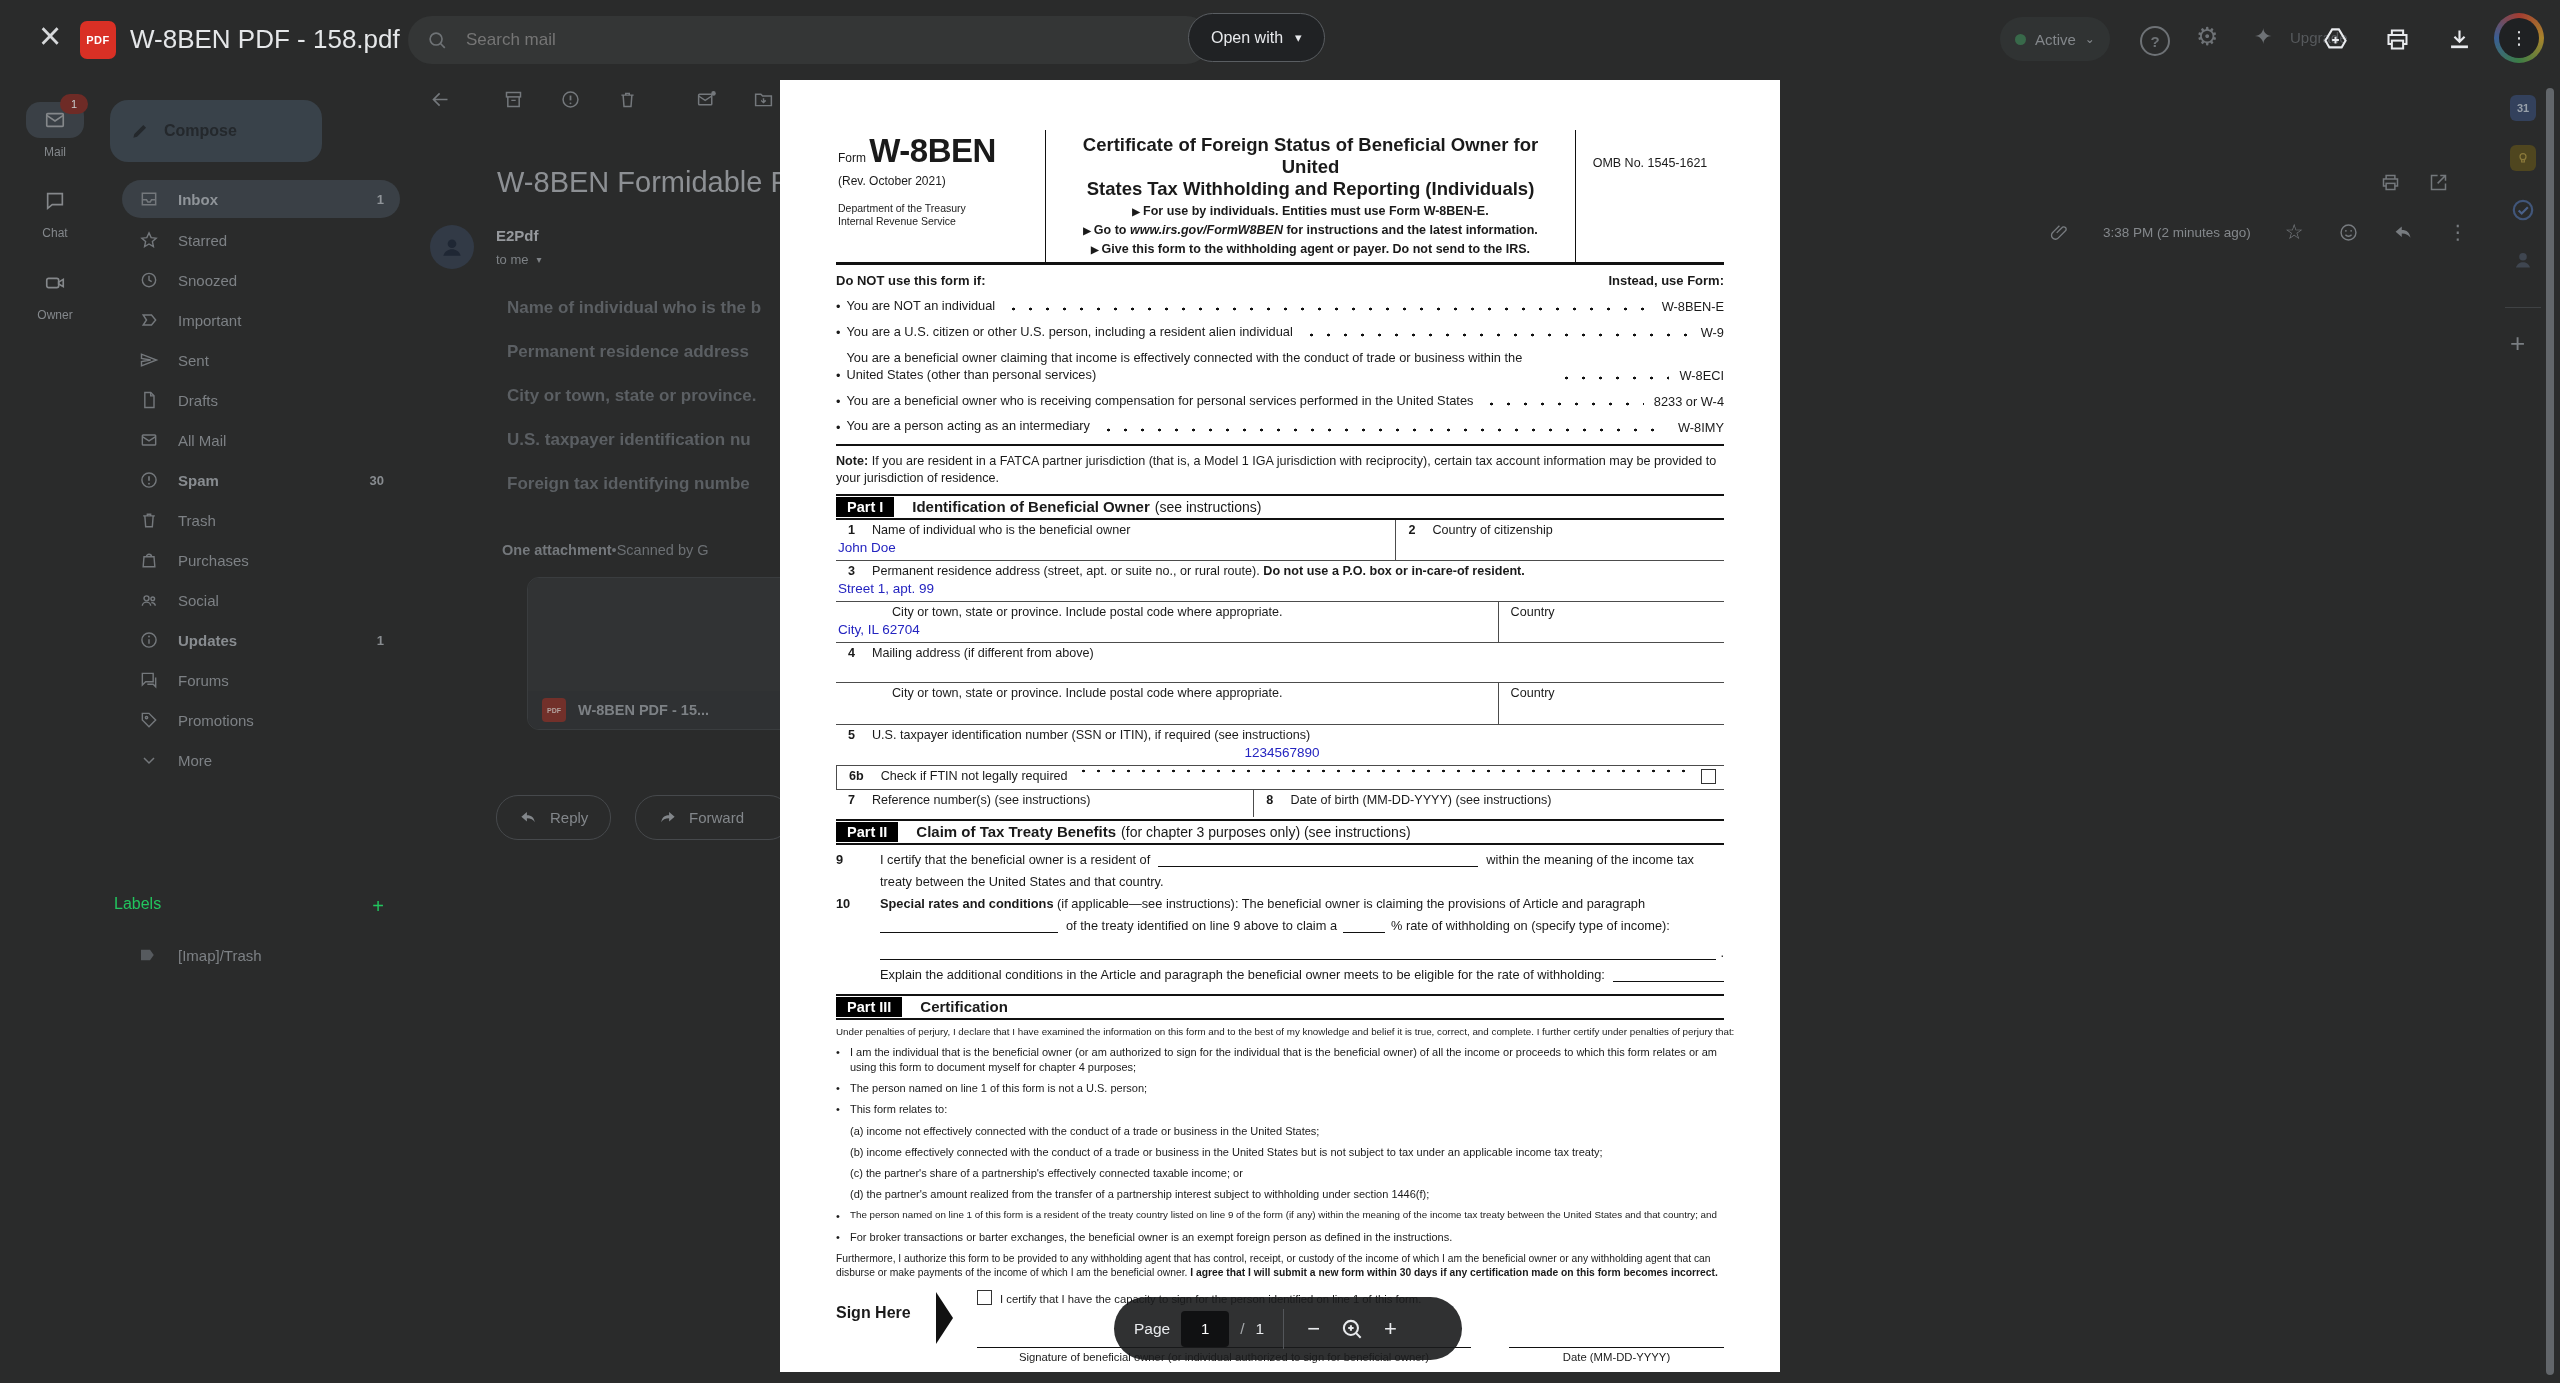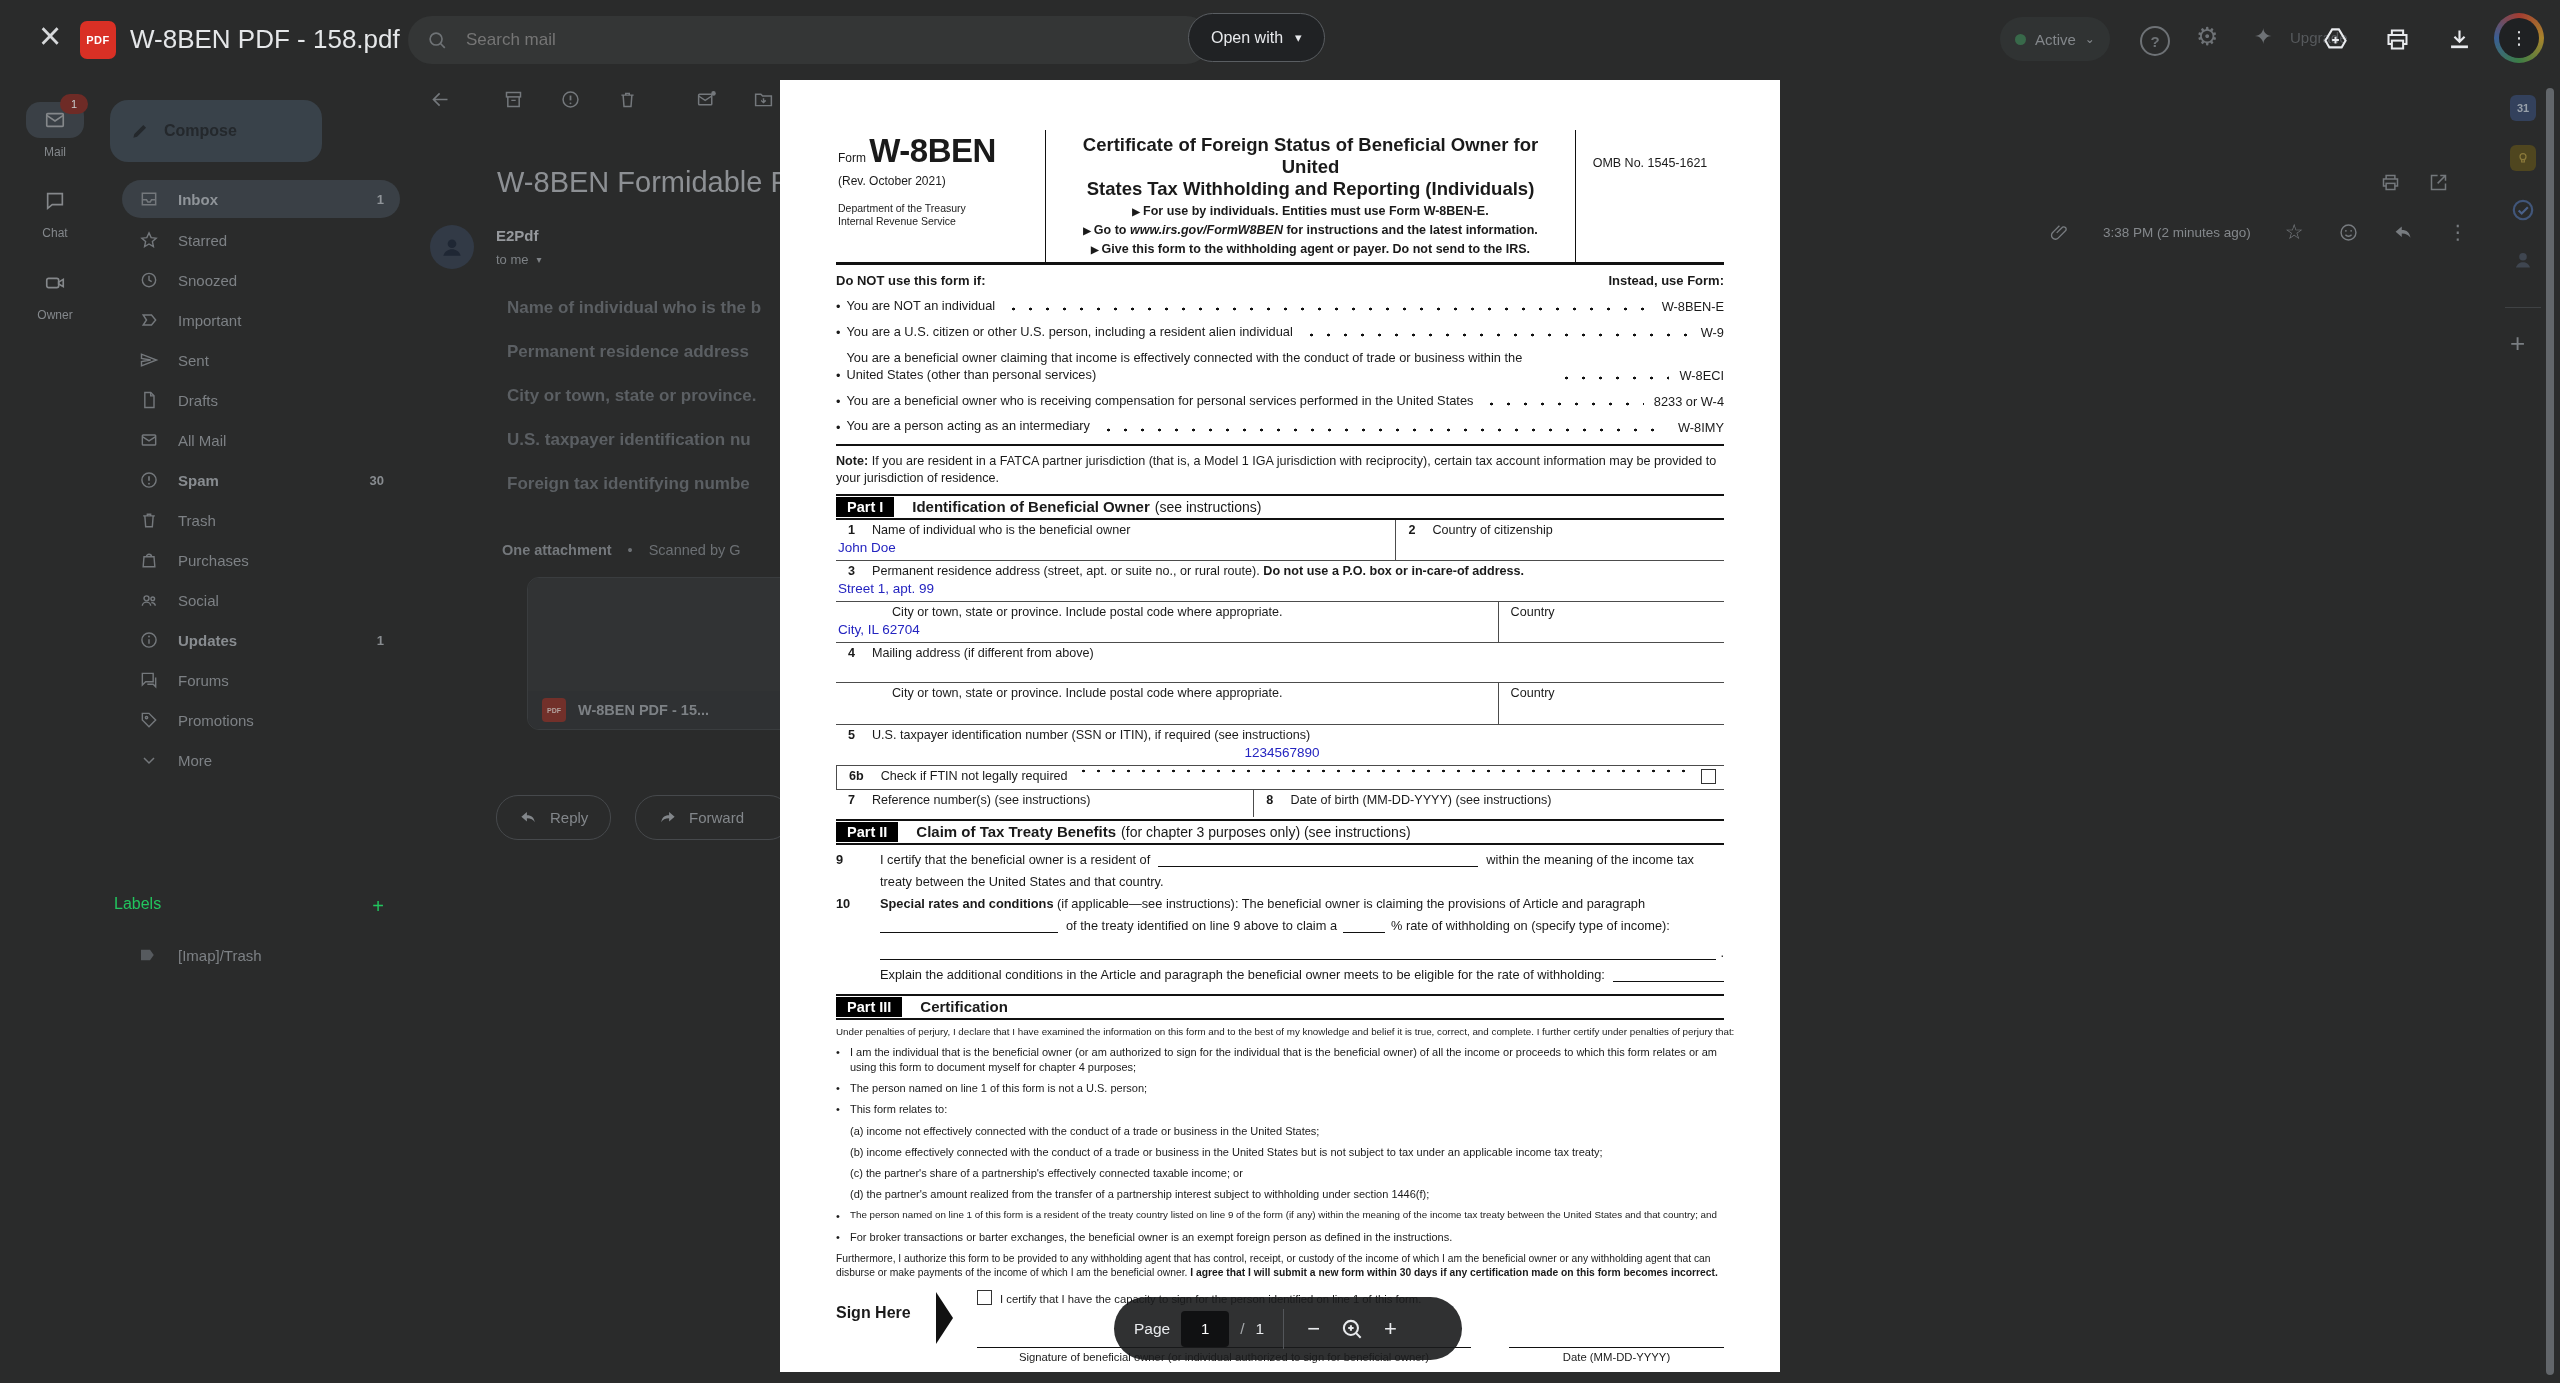--- a/index.html
+++ b/index.html
@@ -51,21 +51,21 @@
   
   .email{position:absolute;left:430px;top:80px;width:2110px;height:1300px;z-index:1;color:#7d8185;}
   .etool{position:absolute;top:9px;display:flex;gap:36px;color:#74787c;}
   .subject{position:absolute;left:67px;top:86px;font-size:29px;color:#8d9094;white-space:nowrap;}
   .eavatar{position:absolute;left:0px;top:145px;width:44px;height:44px;border-radius:50%;background:#323a46;display:flex;align-items:center;justify-content:center;color:#222a36;}
   .sender{position:absolute;left:66px;top:147px;font-size:15px;font-weight:bold;color:#96999d;}
   .tome{position:absolute;left:66px;top:172px;font-size:13px;color:#7d8185;display:flex;gap:8px;align-items:center;}
   .emeta{position:absolute;left:1620px;top:140px;display:flex;align-items:center;gap:34px;color:#787c80;}
   .etime{font-size:13.5px;color:#84888c;white-space:nowrap;}
   .bodyline{position:absolute;left:77px;font-size:17px;font-weight:bold;color:#5b5f63;white-space:nowrap;}
-  .attnote{position:absolute;left:72px;top:462px;font-size:14.5px;color:#6c7074;display:flex;gap:16px;align-items:center;}
+  .attnote{position:absolute;left:72px;top:462px;font-size:14.5px;color:#6c7074;display:flex;gap:0;align-items:center;}
   .attnote b{color:#74787c;}
   .attcard{position:absolute;left:97px;top:497px;width:660px;height:151px;border:1px solid #3a3d3f;border-radius:12px;overflow:hidden;cursor:pointer;}
   .attthumb{height:113px;background:#313334;display:flex;align-items:center;justify-content:center;}
   .attthumbbox{width:64px;height:64px;border-radius:8px;background:#3c3332;color:#6b5a55;font-weight:bold;font-size:20px;display:flex;align-items:center;justify-content:center;}
   .attchip{height:38px;background:#2f3133;display:flex;align-items:center;gap:12px;padding:0 14px;position:relative;}
   .attpdf{width:24px;height:24px;border-radius:4px;background:#72302a;color:#b3a29e;font-size:7px;font-weight:bold;display:flex;align-items:center;justify-content:center;}
   .attname{font-size:14.5px;font-weight:bold;color:#7d8185;}
   .attfold{position:absolute;right:60px;bottom:0;width:0;height:0;border-left:50px solid transparent;border-bottom:31px solid #5e2420;}
   .rfpill{position:absolute;top:715px;height:43px;border-radius:22px;border:1px solid #46494c;display:flex;align-items:center;gap:12px;padding:0 22px;font-size:15px;color:#83878b;cursor:pointer;}
 
@@ -606,21 +606,21 @@
     <div>
       <div class="grow">
         <div class="gcell" style="flex:0 0 63%;">
           <div><span class="fn">1</span><span>Name of individual who is the beneficial owner</span></div>
           <div class="val">John Doe</div>
         </div>
         <div class="gcell bl" style="flex:1;"><span class="fn">2</span><span>Country of citizenship</span></div>
       </div>
       <div class="grow">
         <div class="gcell" style="flex:1;">
-          <div><span class="fn">3</span><span>Permanent residence address (street, apt. or suite no., or rural route). </span><b>Do not use a P.O. box or in-care-of address.</b></div>
+          <div><span class="fn">3</span><span>Permanent residence address (street, apt. or suite no., or rural route). </span><b>Do not use a P.O. box or in-care-of resident.</b></div>
           <div class="val">Street 1, apt. 99</div>
         </div>
       </div>
       <div class="grow">
         <div class="gcell" style="flex:0 0 74.5%;padding-left:56px;">
           <div>City or town, state or province. Include postal code where appropriate.</div>
           <div class="val" style="margin-left:-54px;">City, IL 62704</div>
         </div>
         <div class="gcell bl" style="flex:1;">Country</div>
       </div>

